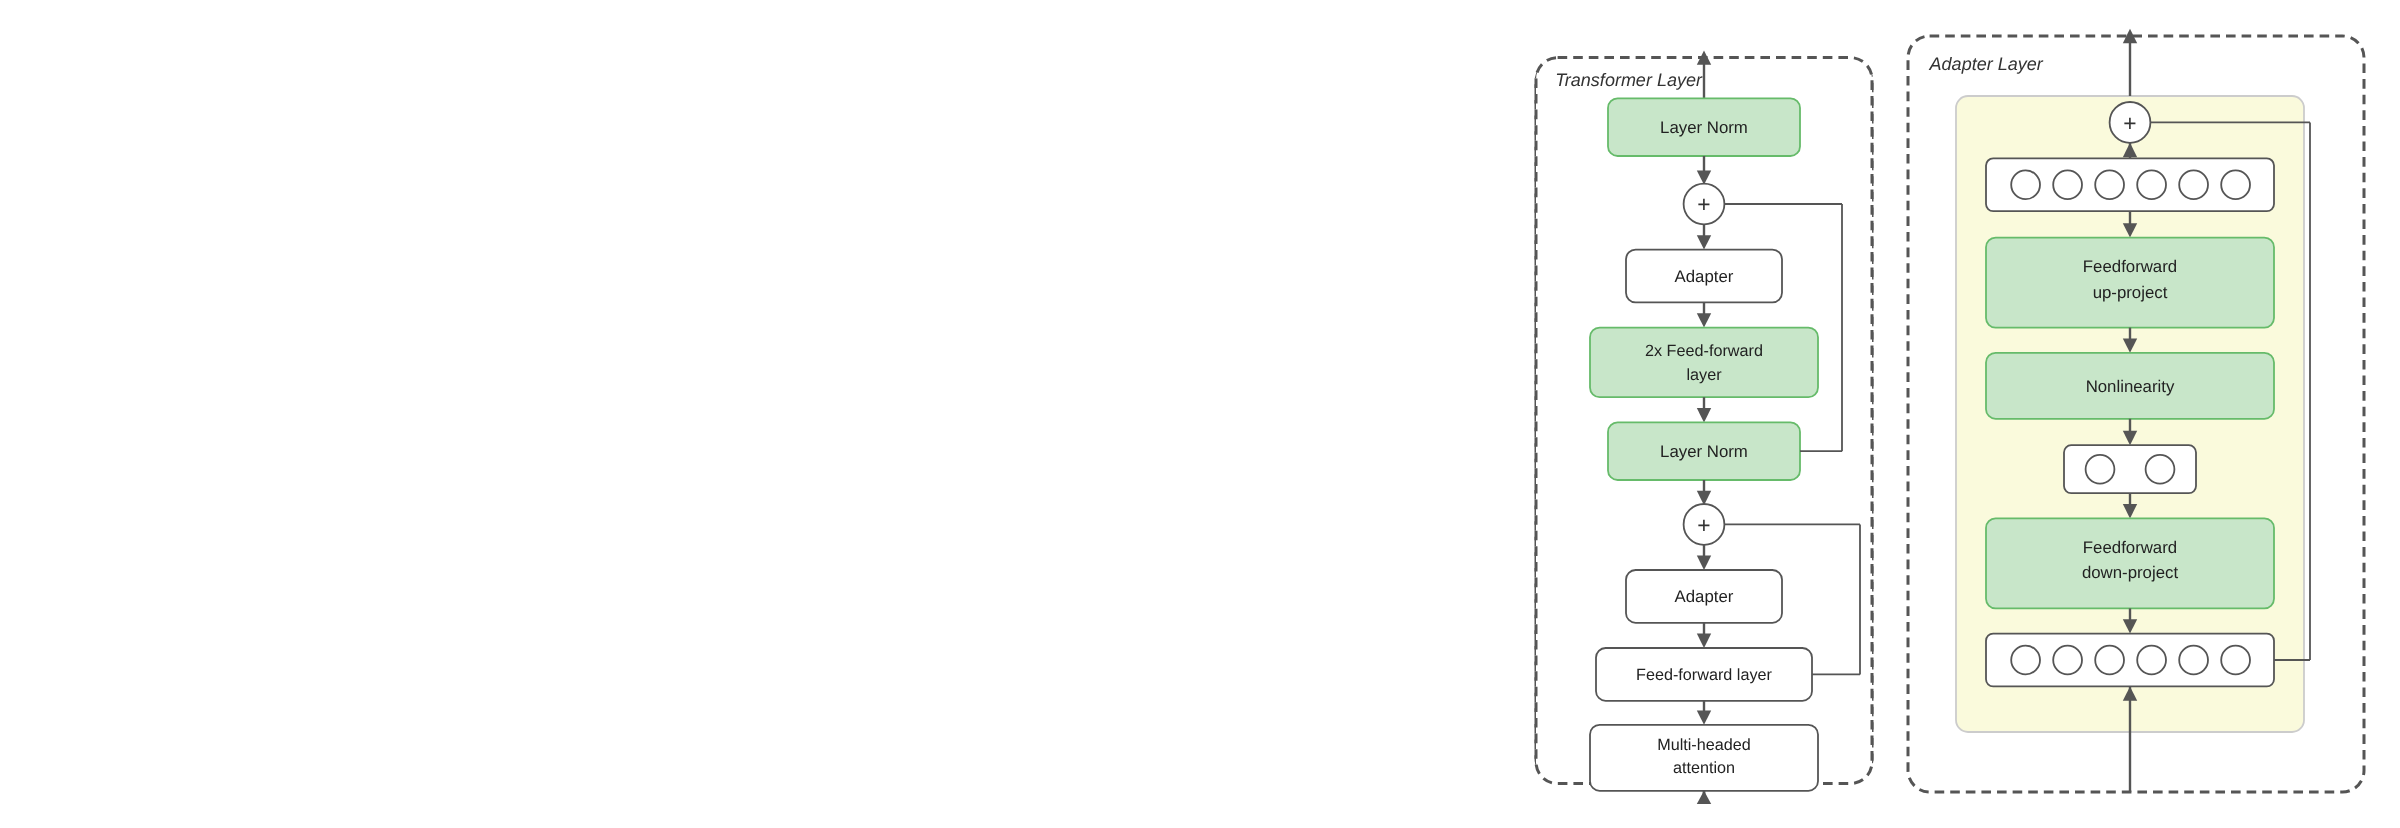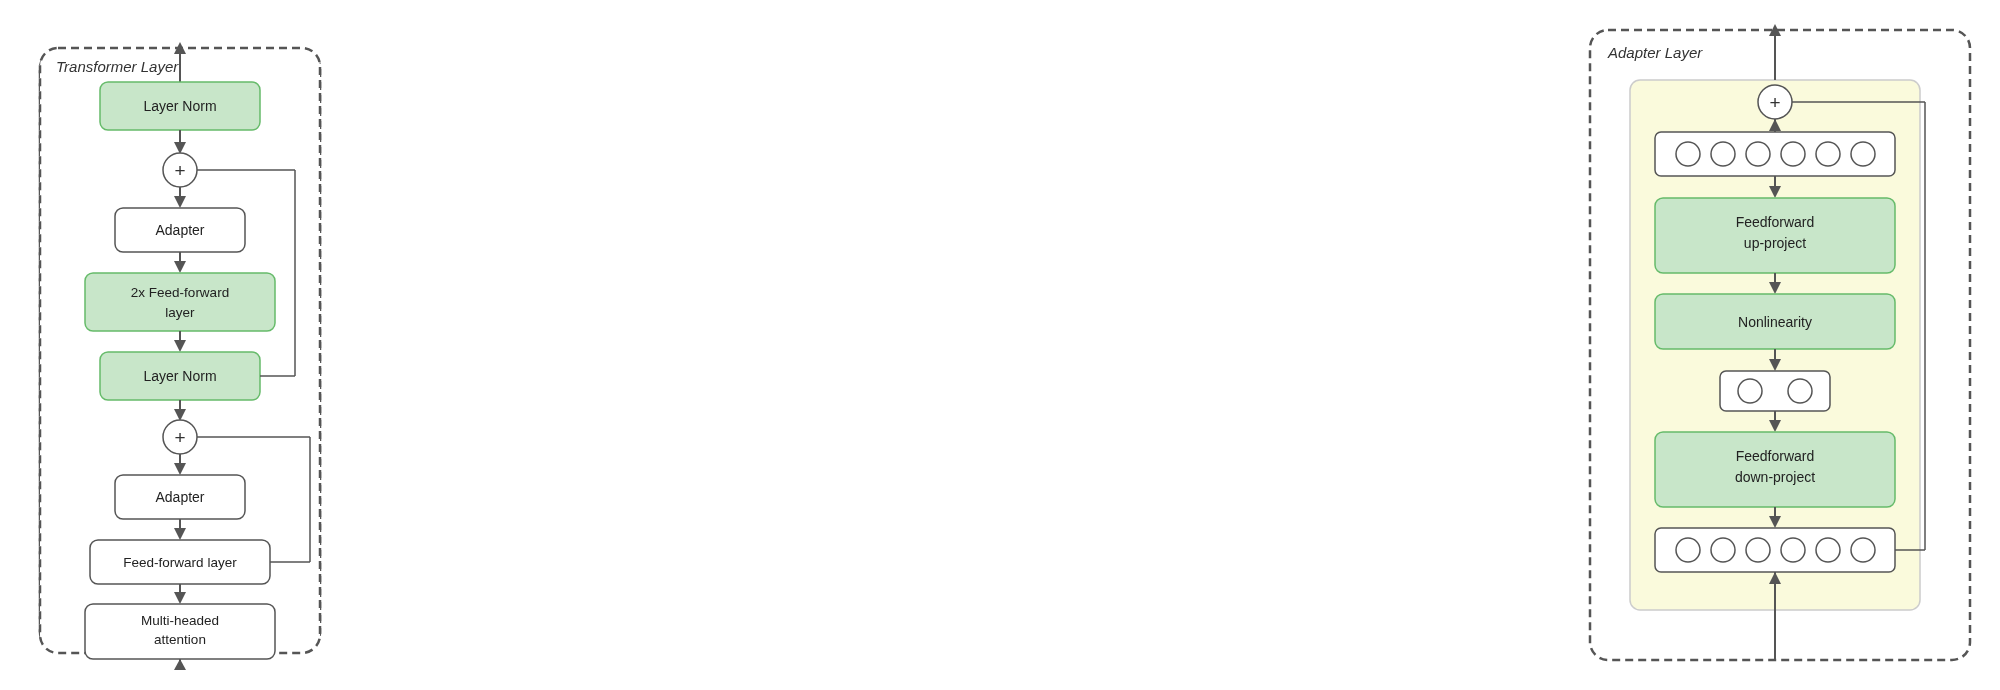--- a/index.html
+++ b/index.html
@@ -9,22 +9,21 @@
       background: #ffffff;
       font-family: Arial, sans-serif;
       display: flex;
       align-items: center;
       justify-content: center;
       overflow: hidden;
     }
     .diagram-container {
       display: flex;
       align-items: center;
-      justify-content: space-between;
-      gap: 120px;
+      justify-content: flex-end;
       width: 100%;
       height: 100%;
       padding: 20px;
     }
 
     
     .left-svg-container {
       position: relative;
       width: 320px;
       height: 650px;

